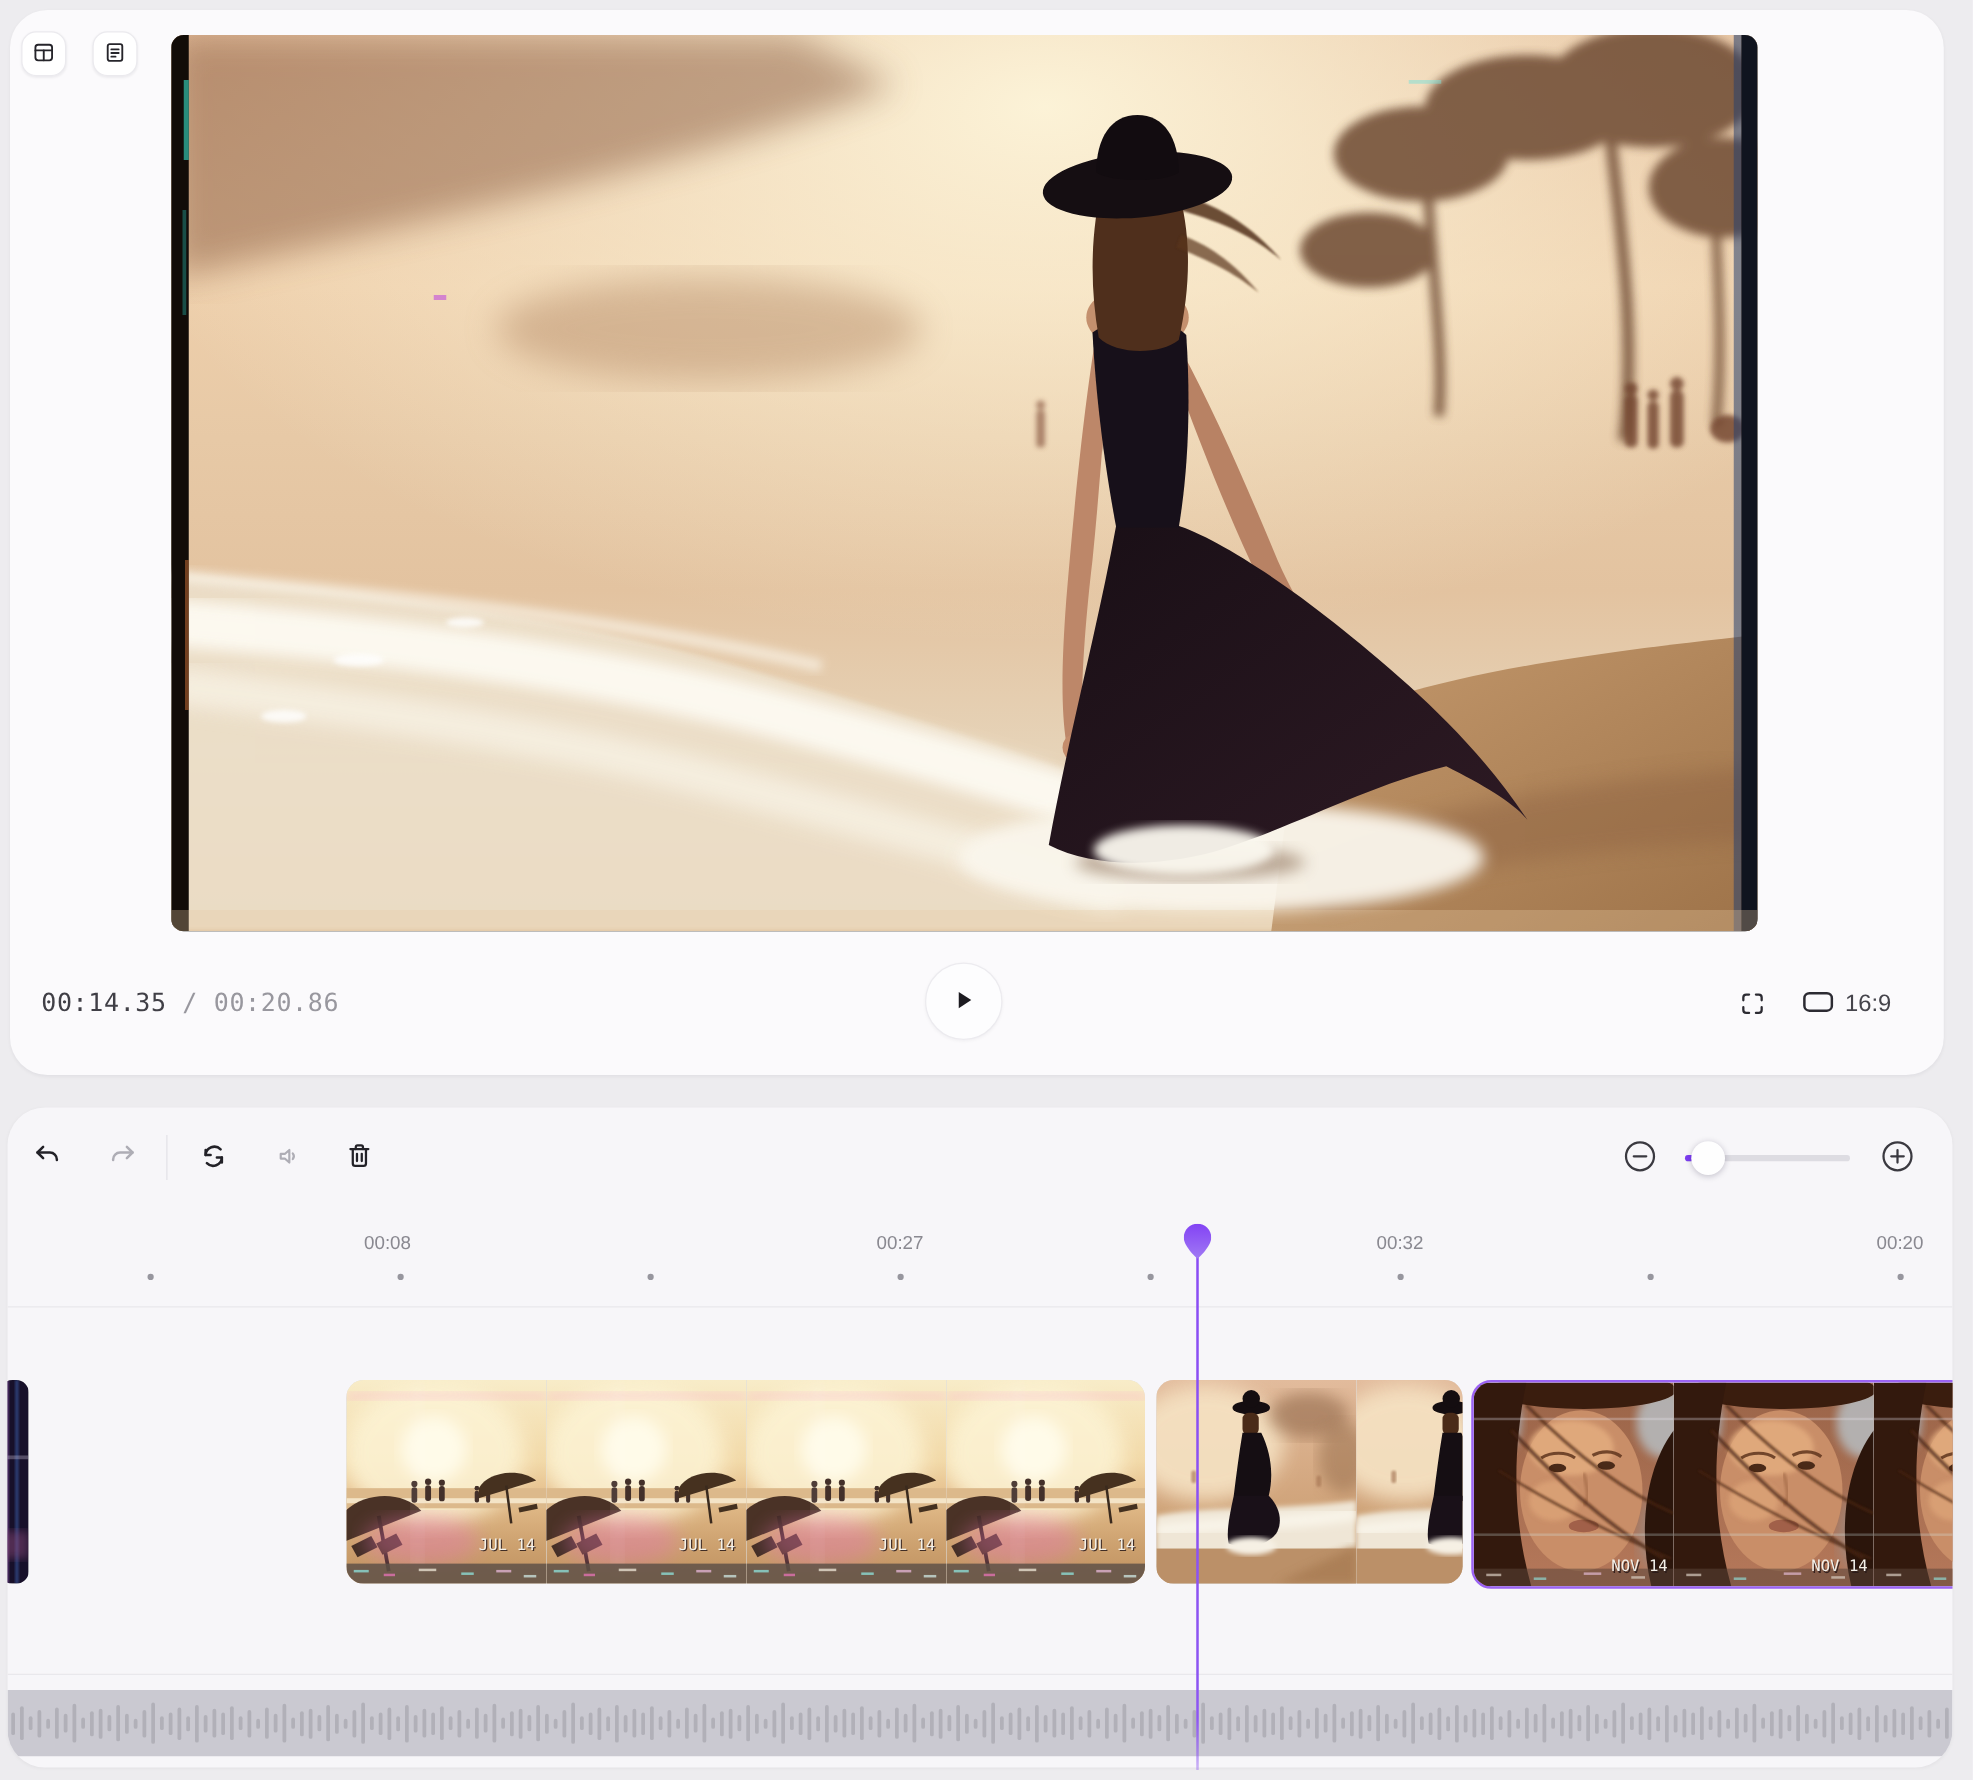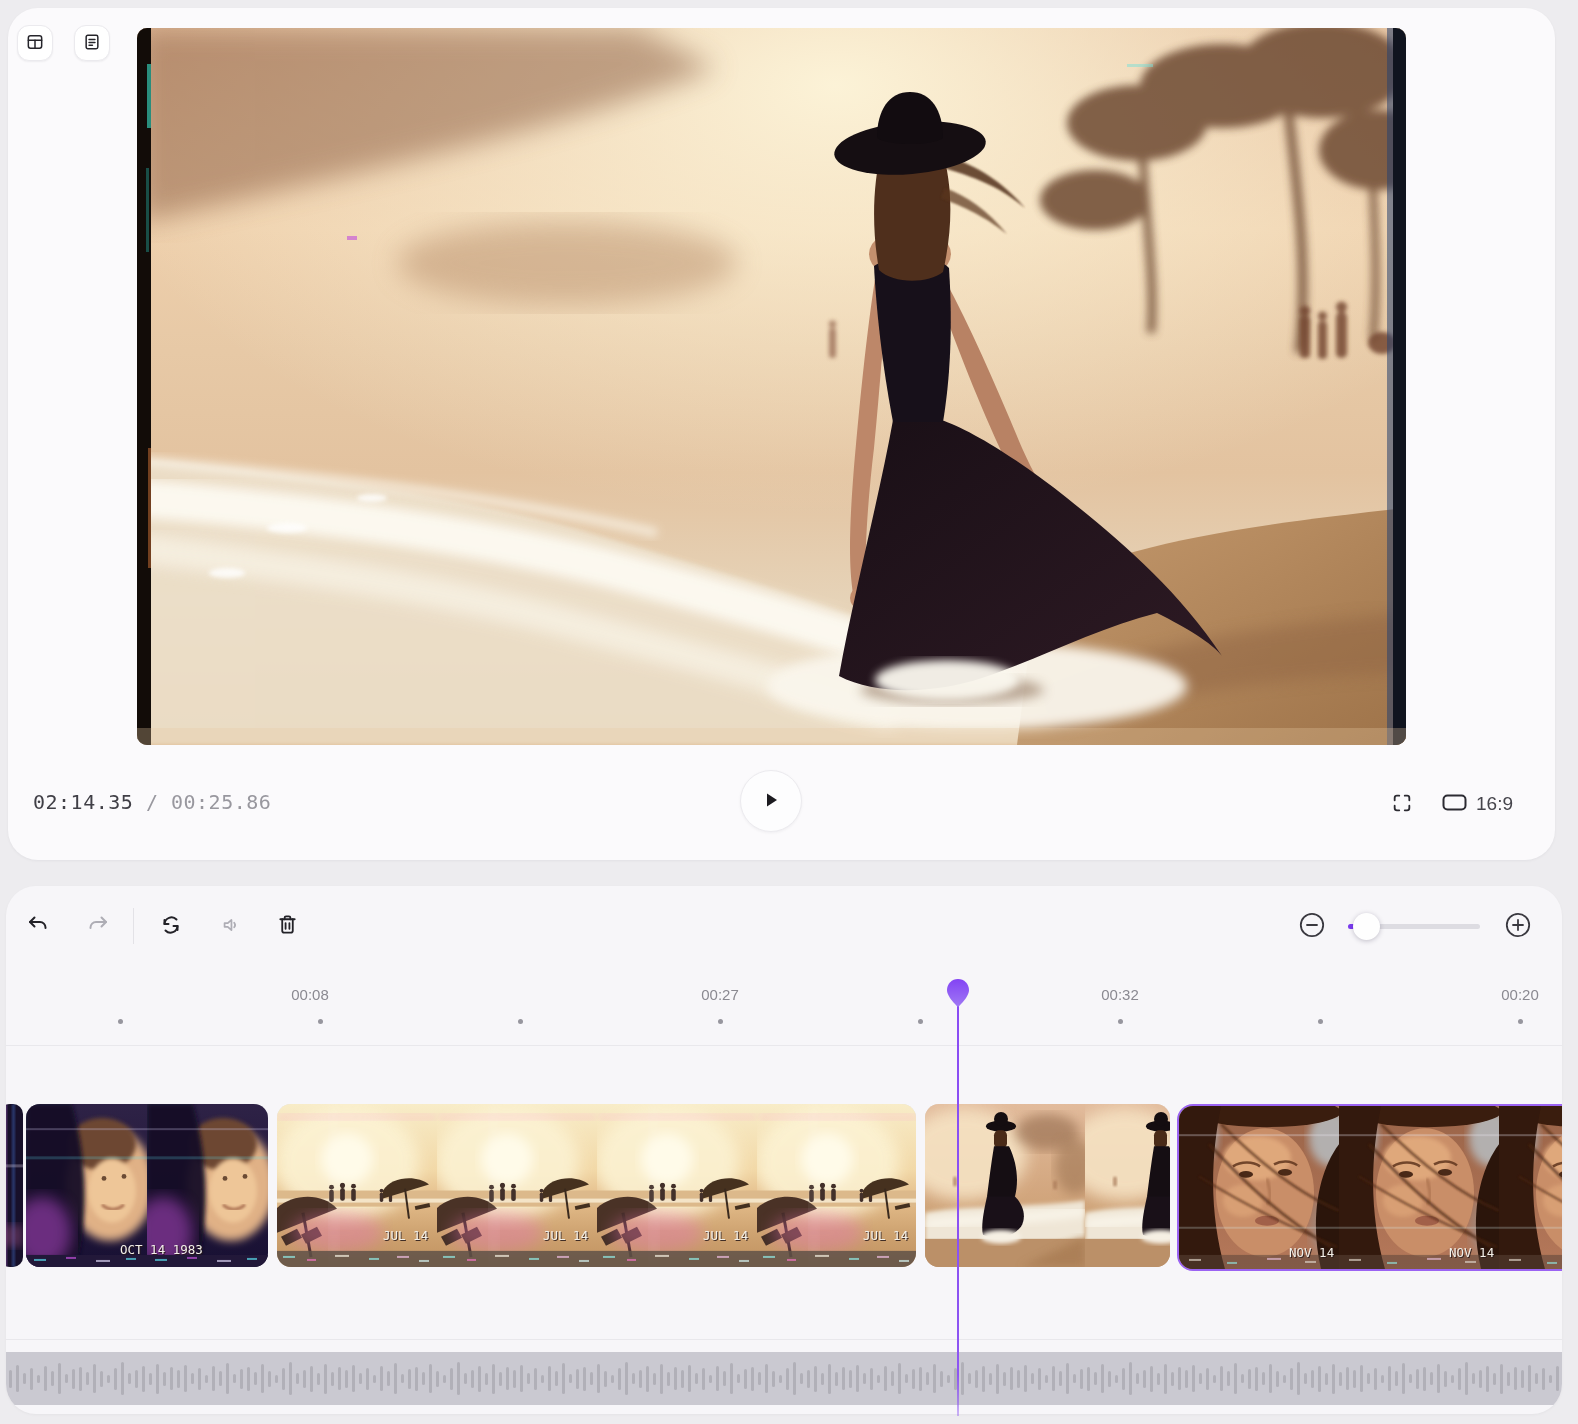--- a/index.html
+++ b/index.html
@@ -342,23 +342,23 @@
         <rect x="1256" y="0" width="13" height="717" fill="#10141f"></rect>
         <rect x="1250" y="0" width="6" height="717" fill="#27406e" opacity=".55"></rect>
         <rect x="0" y="700" width="1269" height="17" fill="#e8cba2" opacity=".3"></rect>
         <rect x="210" y="208" width="10" height="4" fill="#c860d8" opacity=".7"></rect>
         <rect x="990" y="36" width="26" height="3" fill="#7ae0d8" opacity=".5"></rect>
       </svg>
     </div>
 
     <div class="playback-bar">
       <div class="time-display">
-        <span class="cur">02:14.35</span>
+        <span class="cur">00:14.35</span>
         <span> <span>/</span> </span>
-        <span>00:25.86</span>
+        <span>00:20.86</span>
       </div>
       <button class="play-btn">
         <span>
           <svg width="20" height="20" viewBox="0 0 20 20">
               <path d="M6 3.5 L16 10 L6 16.5 Z" fill="#1c1b20"></path>
             </svg>
         </span>
       </button>
       <div class="right-controls">
         <button class="tool-btn" style="position:static;color:#2c2b32">
@@ -478,29 +478,20 @@
     <div class="lane-line" style="top:453px"></div>
 
     <div class="clips-row">
 
       <div class="clip" style="left:-6px;width:23px;border-radius:10px">
         <svg class="tile" width="23" height="163" viewBox="0 0 23 162" preserveAspectRatio="none">
             <use href="#tile-sliver"></use>
           </svg>
       </div>
 
-      <div class="clip" style="left:20px;width:242px">
-        <svg class="tile" width="121" height="163" viewBox="0 0 121 162" preserveAspectRatio="none">
-            <use href="#tile-vhsman"></use>
-          </svg>
-        <svg class="tile" width="121" height="163" viewBox="0 0 121 162" preserveAspectRatio="none">
-            <use href="#tile-vhsman"></use>
-          </svg>
-        <span class="clip-label" style="left:94px;bottom:10px">OCT 14 1983</span>
-      </div>
 
       <div class="clip" style="left:271px;width:639px">
         <svg class="tile" width="160" height="163" viewBox="0 0 160 162" preserveAspectRatio="none">
             <use href="#tile-beach"></use>
           </svg>
         <svg class="tile" width="160" height="163" viewBox="0 0 160 162" preserveAspectRatio="none">
             <use href="#tile-beach"></use>
           </svg>
         <svg class="tile" width="160" height="163" viewBox="0 0 160 162" preserveAspectRatio="none">
             <use href="#tile-beach"></use>

